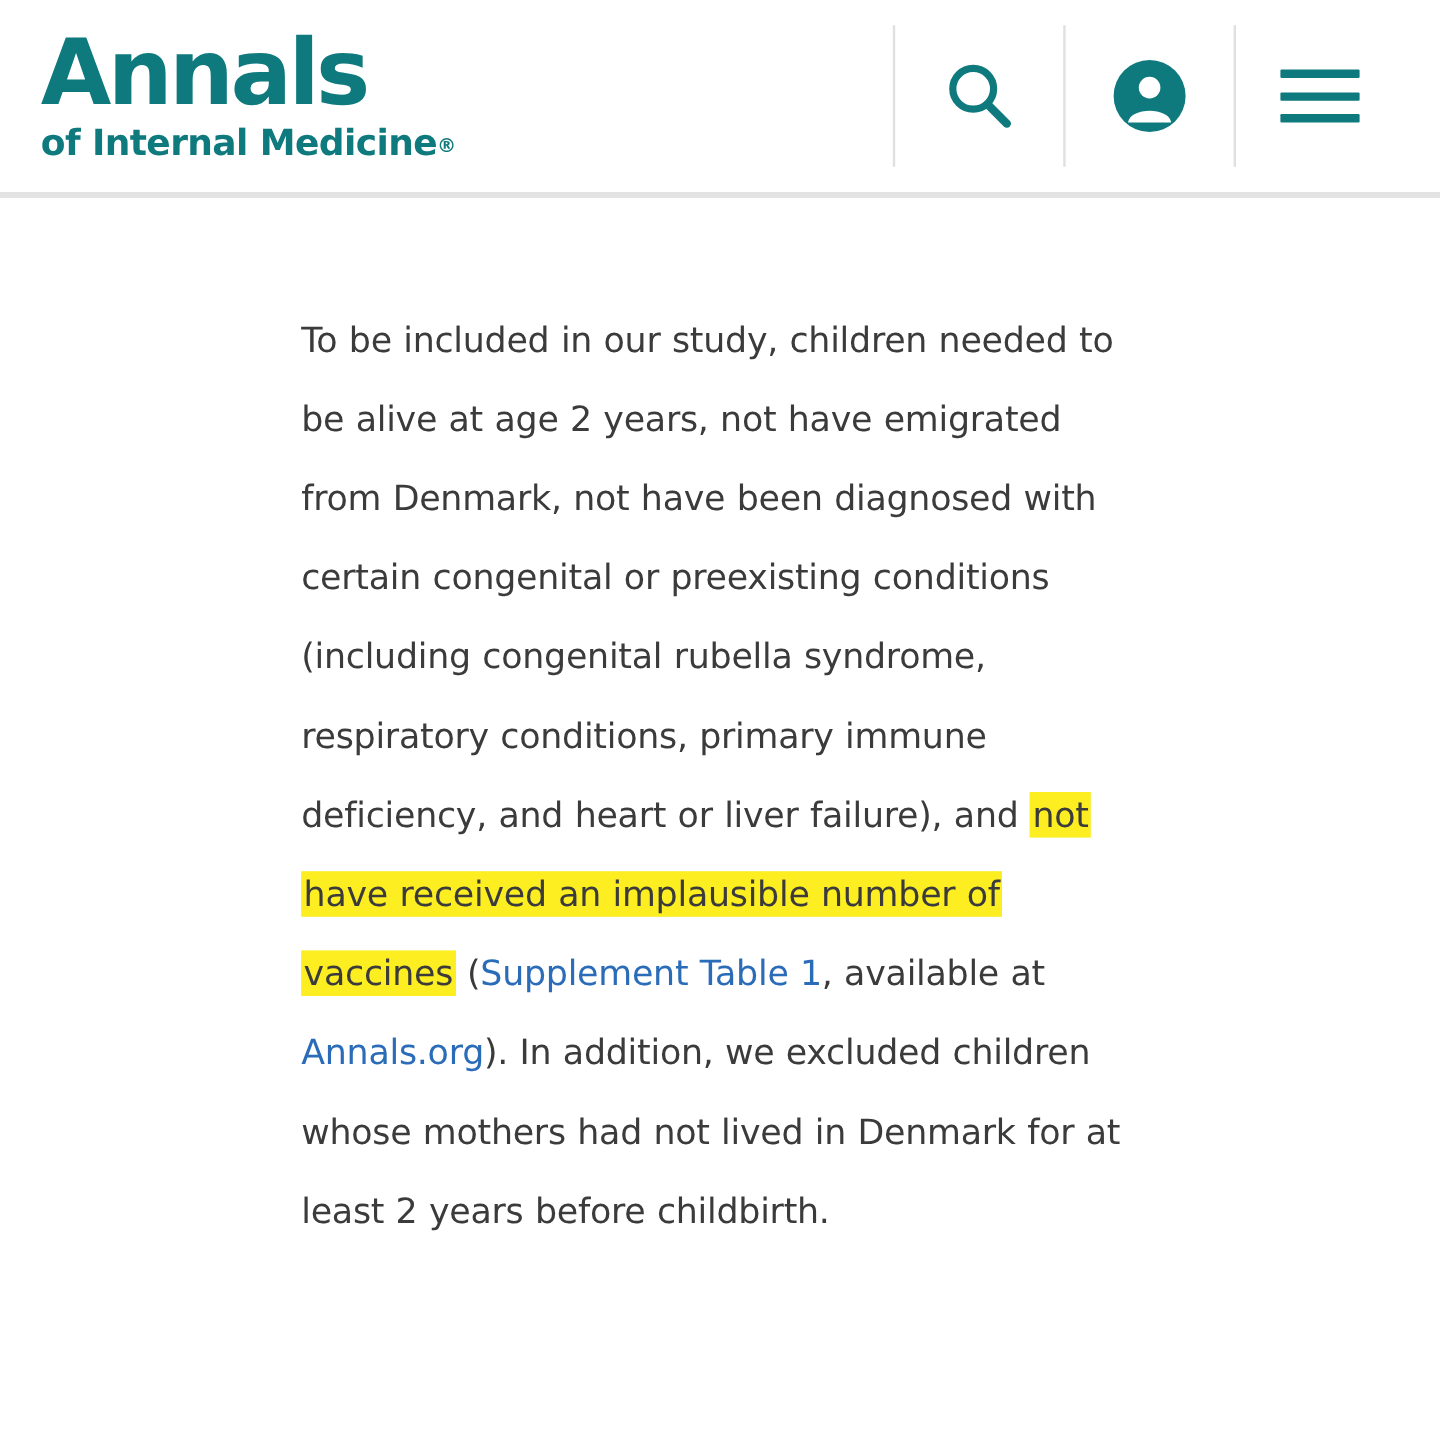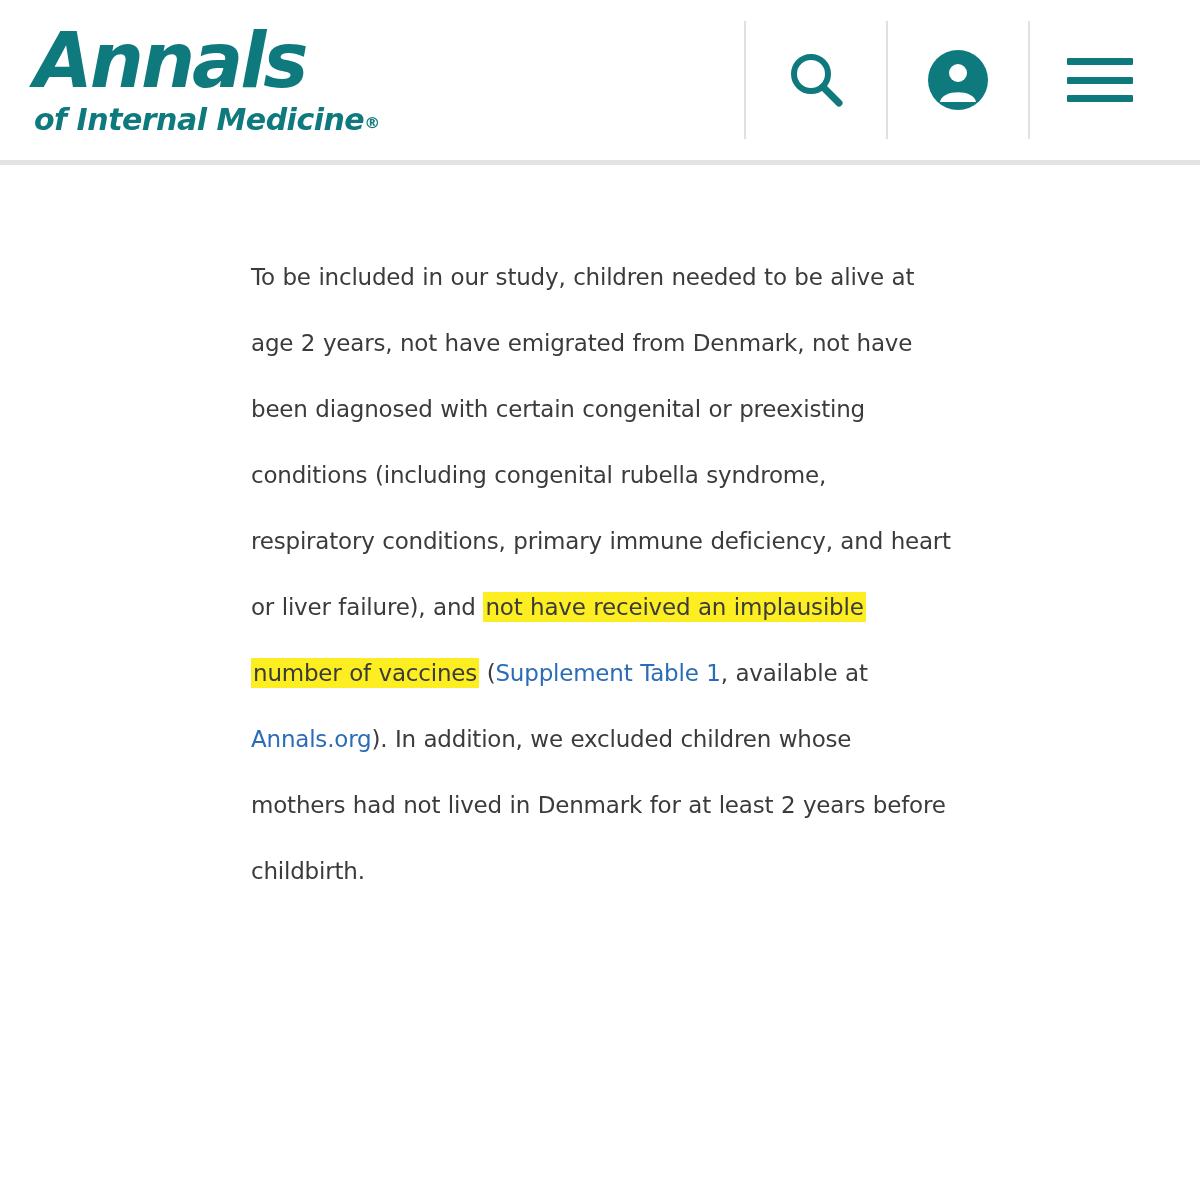--- a/index.html
+++ b/index.html
@@ -30,21 +30,20 @@
     background: #e3e3e3;
     width: 100%;
   }
 
   .brand {
     display: flex;
     flex-direction: column;
     justify-content: center;
     line-height: 1;
     user-select: none;
-    font-style: italic;
   }
   .brand-main {
     font-family: "DejaVu Sans", sans-serif;
     font-weight: bold;
     font-size: 76px;
     letter-spacing: -3px;
     color: #0f7a7e;
     line-height: 0.95;
   }
   .brand-sub {
@@ -97,21 +96,21 @@
     padding: 56px 0 0 0;
     background: #ffffff;
   }
   .article-inner {
     width: 700px;
     margin: 0 auto;
     padding-left: 2px;
   }
   .para {
     font-family: "DejaVu Sans", sans-serif;
-    font-size: 23px;
+    font-size: 29px;
     line-height: 66px;
     color: #3b3b3b;
     letter-spacing: -0.2px;
     text-align: left;
     word-spacing: 0.5px;
   }
   mark.hl {
     background: #fcee21;
     color: #3b3b3b;
     padding: 2px 2px;

